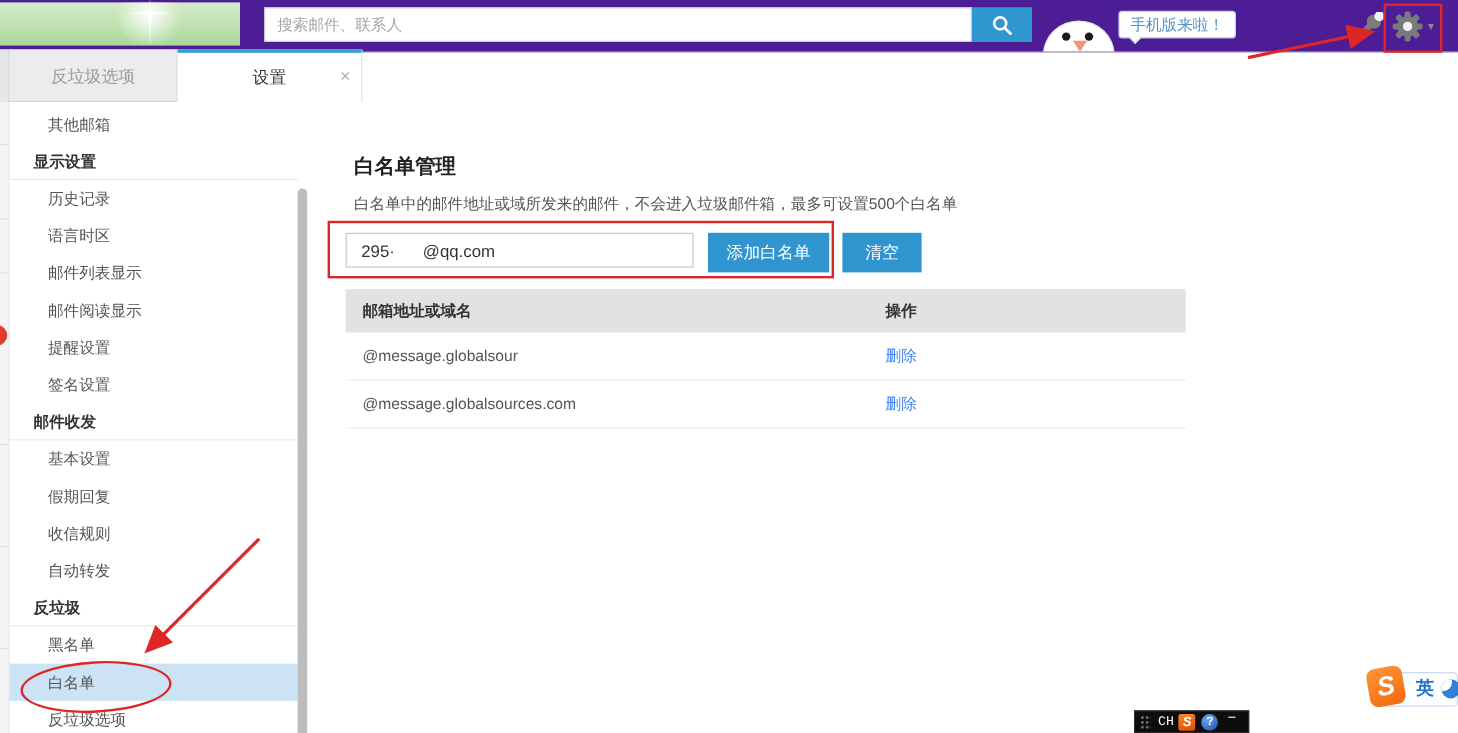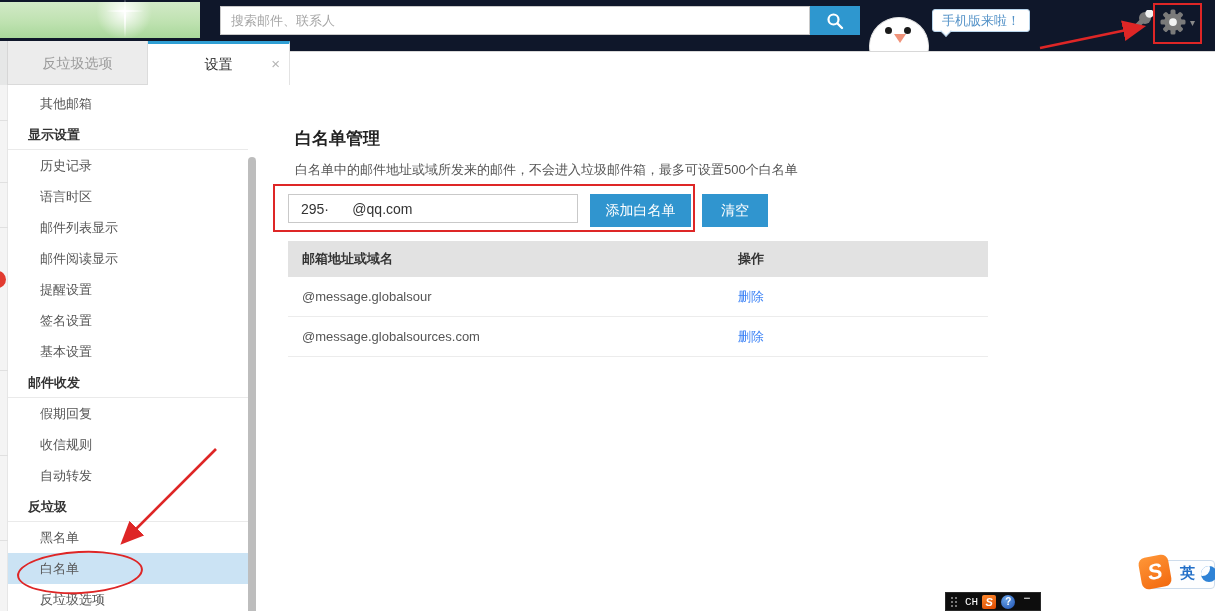--- a/index.html
+++ b/index.html
@@ -1,22 +1,22 @@
 <!DOCTYPE html>
 <html><head>
 <meta charset="utf-8">
 <style>
   * { margin:0; padding:0; box-sizing:border-box; }
   html,body { background:#fff; }
   body { font-family:"Liberation Sans","DejaVu Sans",sans-serif; }
   .screen { position:relative; width:1215px; height:611px; overflow:hidden; background:#fff; }
 
   
-  .topbar { position:absolute; left:0; top:0; width:1215px; height:52px;
-            background:#0f172a; border-bottom:1px solid #d8d8d8; overflow:hidden; }
+  .topbar { position:absolute; left:0; top:0; width:1215px; height:44px;
+            background:#4c1d95; border-bottom:1px solid #d8d8d8; overflow:hidden; }
   .banner { position:absolute; left:0; top:2px; width:200px; height:36px;
             background:radial-gradient(circle at 62% 28%, rgba(255,255,255,.95) 0, rgba(255,255,255,0) 22%),
                        linear-gradient(180deg,#d2eac7 0%,#bfe2b1 55%,#a9d89b 100%); }
   .sparkle { position:absolute; left:112px; top:-4px; width:26px; height:40px; }
   .sparkle::before { content:""; position:absolute; left:12px; top:0; width:2px; height:40px;
             background:linear-gradient(180deg,rgba(255,255,255,0),#fff 45%,rgba(255,255,255,0)); }
   .sparkle::after { content:""; position:absolute; left:-6px; top:12px; width:38px; height:2px;
             background:linear-gradient(90deg,rgba(255,255,255,0),#fff 48%,rgba(255,255,255,0)); }
 
   .search-input { position:absolute; left:220px; top:6px; width:590px; height:29px;
@@ -42,21 +42,21 @@
   .gear-wrap { position:absolute; left:1158px; top:8px; width:42px; height:28px; cursor:pointer;
             display:flex; align-items:center; }
   .caret { font-size:10px; color:#8a8a8a; margin-left:2px; }
 
   
   .tab-sliver { position:absolute; left:0; top:41px; width:8px; height:44px; background:#e6e7e7;
             border-right:1px solid #d6d6d6; }
   .tab-inactive { position:absolute; left:8px; top:41px; width:140px; height:44px; background:#ececec;
             border-right:1px solid #dcdcdc; border-bottom:1px solid #dadada; color:#9b9b9b; font-size:14px;
             text-align:center; line-height:44px; cursor:pointer; }
-  .tab-active { position:absolute; left:148px; top:41px; width:142px; height:44px; background:#fff;
+  .tab-active { position:absolute; left:148px; top:41px; width:154px; height:44px; background:#fff;
             border-top:3px solid #2f9fd4; border-right:1px solid #e3e3e3; color:#333; font-size:14px;
             text-align:center; line-height:40px; cursor:pointer; }
   .tab-close { position:absolute; right:9px; top:0; color:#b5b5b5; font-size:15px; line-height:40px; cursor:pointer; }
 
   
   .leftstrip { position:absolute; left:0; top:85px; width:8px; height:526px; background:#f4f4f4;
             border-right:1px solid #e6e6e6; }
   .strip-line { position:absolute; left:0; width:8px; height:1px; background:#e0e0e0; }
   .red-dot { position:absolute; left:-11px; top:186px; width:17px; height:17px; border-radius:50%; background:#e23b30; }
 
@@ -182,22 +182,22 @@
 
   <div class="sidebar">
     <div class="nav-row item">其他邮箱</div>
       <div class="nav-row header">显示设置</div>
       <div class="nav-row item">历史记录</div>
       <div class="nav-row item">语言时区</div>
       <div class="nav-row item">邮件列表显示</div>
       <div class="nav-row item">邮件阅读显示</div>
       <div class="nav-row item">提醒设置</div>
       <div class="nav-row item">签名设置</div>
+      <div class="nav-row header">邮件收发</div>
       <div class="nav-row item">基本设置</div>
-      <div class="nav-row header">邮件收发</div>
       <div class="nav-row item">假期回复</div>
       <div class="nav-row item">收信规则</div>
       <div class="nav-row item">自动转发</div>
       <div class="nav-row header">反垃圾</div>
       <div class="nav-row item">黑名单</div>
       <div class="nav-row item selected">白名单</div>
       <div class="nav-row item">反垃圾选项</div>
   </div>
   <div class="scroll-thumb"></div>
 

